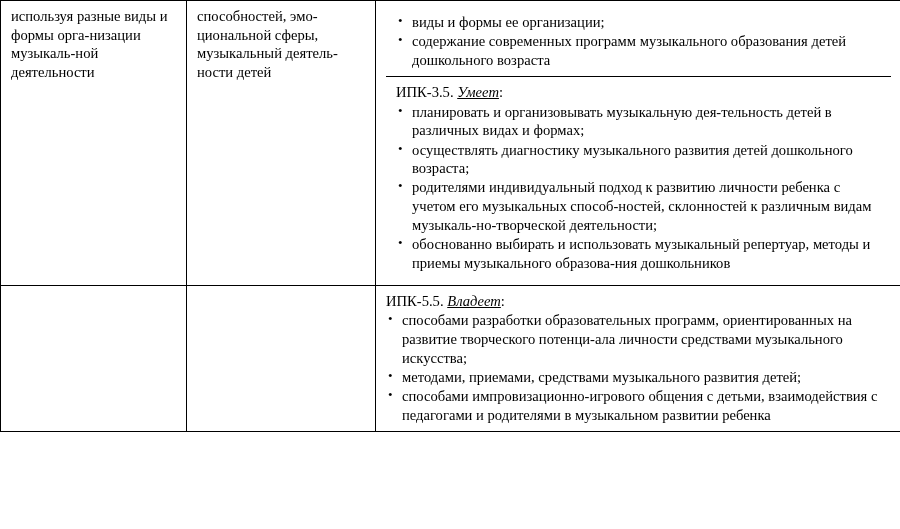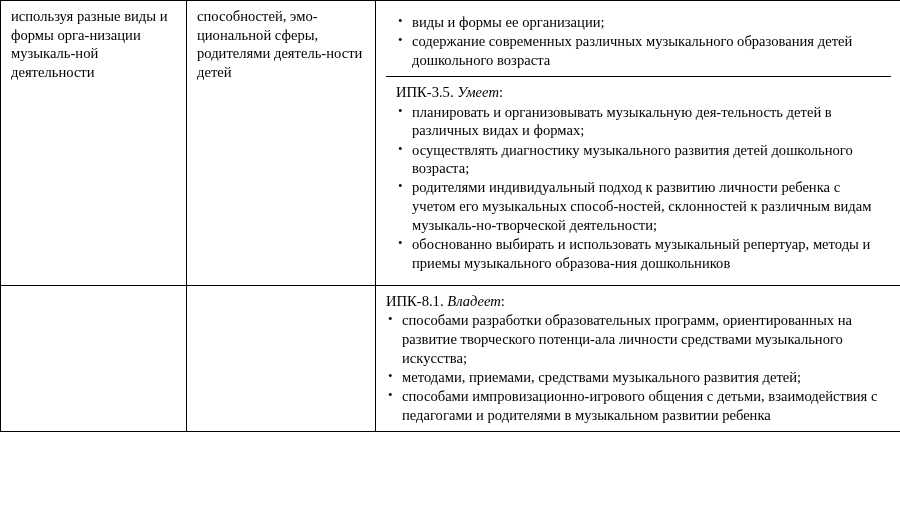--- a/index.html
+++ b/index.html
@@ -58,20 +58,21 @@
     position: absolute;
     left: 2px;
     top: 0;
     font-size: 13px;
   }
   .lead {
     margin: 0 0 1px 0;
   }
   .lead .italic {
     font-style: italic;
+    text-decoration: underline;
   }
   .sub-cell {
     padding: 0;
   }
   .inner-block {
     padding: 6px 9px 6px 10px;
   }
   .inner-block + .inner-block {
     border-top: 1px solid #000000;
   }
@@ -88,27 +89,27 @@
       <col class="col-a">
       <col class="col-b">
       <col class="col-c">
     </colgroup>
     <tbody>
       <tr>
         <td>
           <span class="cell-text">используя разные виды и формы орга-низации музыкаль-ной деятельности</span>
         </td>
         <td>
-          <span class="cell-text">способностей, эмо-циональной сферы, родителями деятель-ности детей</span>
+          <span class="cell-text">способностей, эмо-циональной сферы, музыкальный деятель-ности детей</span>
         </td>
         <td class="sub-cell">
           <div class="inner-block">
             <ul class="bullets">
               <li>виды и формы ее организации;</li>
-              <li>содержание современных различных музыкального образования детей дошкольного возраста</li>
+              <li>содержание современных программ музыкального образования детей дошкольного возраста</li>
             </ul>
           </div>
           <div class="inner-block">
             <p class="lead"><span>ИПК-3.5. </span><span class="italic">Умеет</span><span>:</span></p>
             <ul class="bullets">
               <li>планировать и организовывать музыкальную дея-тельность детей в различных видах и формах;</li>
               <li>осуществлять диагностику музыкального развития детей дошкольного возраста;</li>
               <li>родителями индивидуальный подход к развитию личности ребенка с учетом его музыкальных способ-ностей, склонностей к различным видам музыкаль-но-творческой деятельности;</li>
               <li>обоснованно выбирать и использовать музыкальный репертуар, методы и приемы музыкального образова-ния дошкольников</li>
             </ul>
@@ -116,21 +117,21 @@
         </td>
       </tr>
       <tr>
         <td>
           <span class="cell-text blank"></span>
         </td>
         <td>
           <span class="cell-text blank"></span>
         </td>
         <td>
-          <p class="lead"><span>ИПК-8.1. </span><span class="italic">Владеет</span><span>:</span></p>
+          <p class="lead"><span>ИПК-5.5. </span><span class="italic">Владеет</span><span>:</span></p>
           <ul class="bullets">
             <li>способами разработки образовательных программ, ориентированных на развитие творческого потенци-ала личности средствами музыкального искусства;</li>
             <li>методами, приемами, средствами музыкального развития детей;</li>
             <li>способами импровизационно-игрового общения с детьми, взаимодействия с педагогами и родителями в музыкальном развитии ребенка</li>
           </ul>
         </td>
       </tr>
     </tbody>
   </table>
 </div>

